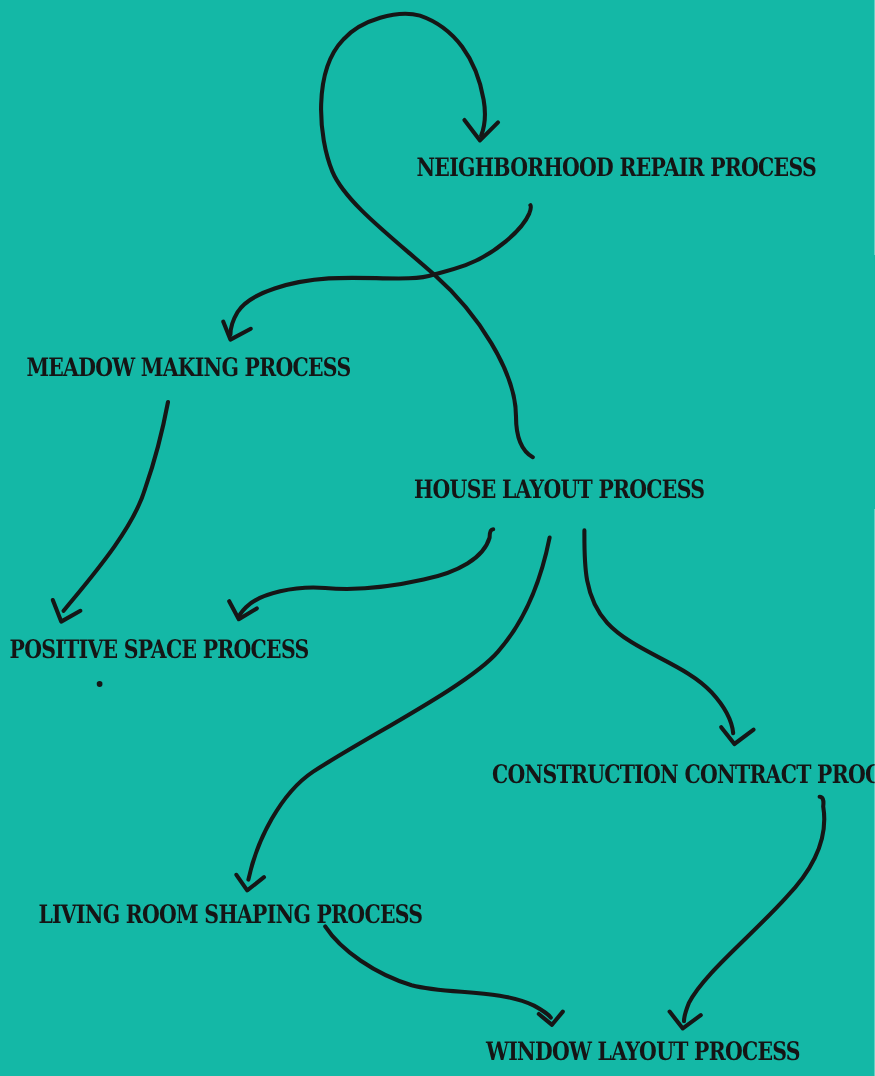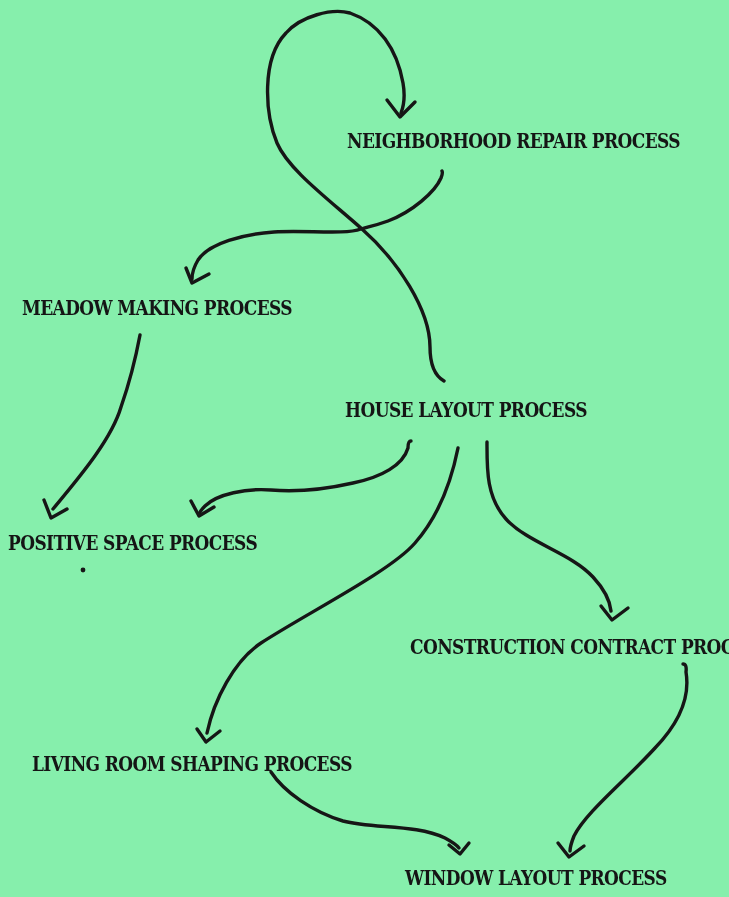--- a/index.html
+++ b/index.html
@@ -4,21 +4,21 @@
 <style>
   html, body {
     margin: 0;
     padding: 0;
     background: #ffffff;
   }
   .canvas {
     position: relative;
     width: 729px;
     height: 897px;
-    background: #86efac;
+    background: #14b8a6;
     overflow: hidden;
     font-family: "DejaVu Serif", "Liberation Serif", serif;
   }
   .arrows-layer {
     position: absolute;
     left: 0;
     top: 0;
     width: 729px;
     height: 897px;
   }

